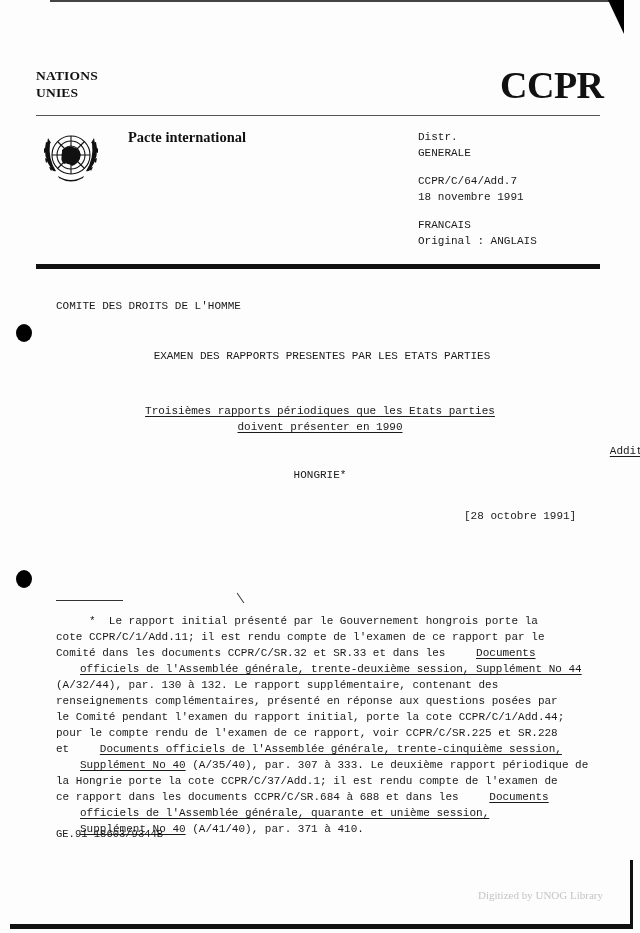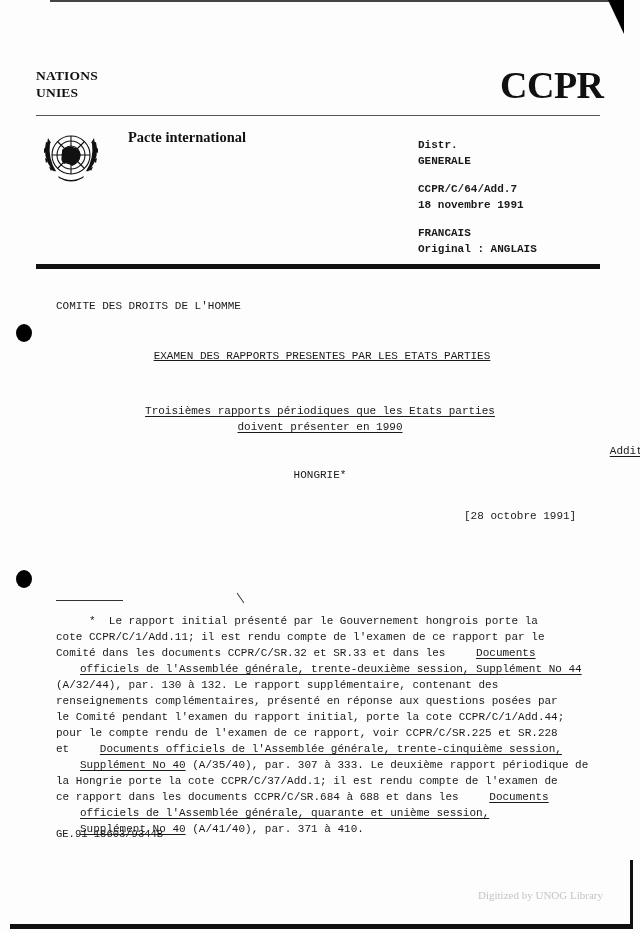--- a/index.html
+++ b/index.html
@@ -16,32 +16,32 @@
   #corner-tab { left:608px; top:0; width:0; height:0;
     border-left:16px solid transparent; border-right:0; border-top:34px solid #000; }
 
   #org-name { left:36px; top:67px; font-weight:bold; font-size:13.5px; line-height:17px; letter-spacing:0.2px; }
   #ccpr-logo { left:500px; top:67px; font-weight:bold; font-size:38px; letter-spacing:-0.5px; line-height:36px; }
   #header-rule { left:36px; top:115px; width:564px; height:1px; background:#555; }
 
   #un-emblem { left:38px; top:128px; width:66px; height:58px; }
   #covenant-title { left:128px; top:128px; font-weight:bold; font-size:14.5px; line-height:18px; }
 
-  #meta-block { left:418px; top:137px;font-weight:bold; }
+  #meta-block { left:418px; top:129px; }
   #meta-block .gap { height:12px; }
 
   #thick-rule { left:36px; top:264px; width:564px; height:5px; background:#111; }
 
   .hole { width:16px; height:18px; border-radius:50%; background:#000; }
   #hole-1 { left:16px; top:324px; }
   #hole-2 { left:16px; top:570px; }
 
   #committee { left:56px; top:298px; }
   #exam-title { left:0; width:640px; top:348px; text-align:center; }
-  #exam-title div { padding-left:4px;text-decoration:underline; }
+  #exam-title div { padding-left:4px; }
   #report-title { left:0; width:640px; top:403px; text-align:center; }
   #report-title span, #additif span { text-decoration:underline; text-underline-offset:2px; }
   #additif { left:16px; width:640px; top:443px; text-align:right; }
   #country { left:0; width:640px; top:467px; text-align:center; }
   #date-note { left:464px; top:508px; font-size:11px; }
 
   #stray-mark { left:240px; top:592px; width:1px; height:12px; background:#333; transform:rotate(-35deg); }
   #footnote-rule { left:56px; top:600px; width:67px; height:1px; background:#333; }
 
   #footnote { left:56px; top:613px; width:548px; white-space:pre; }

